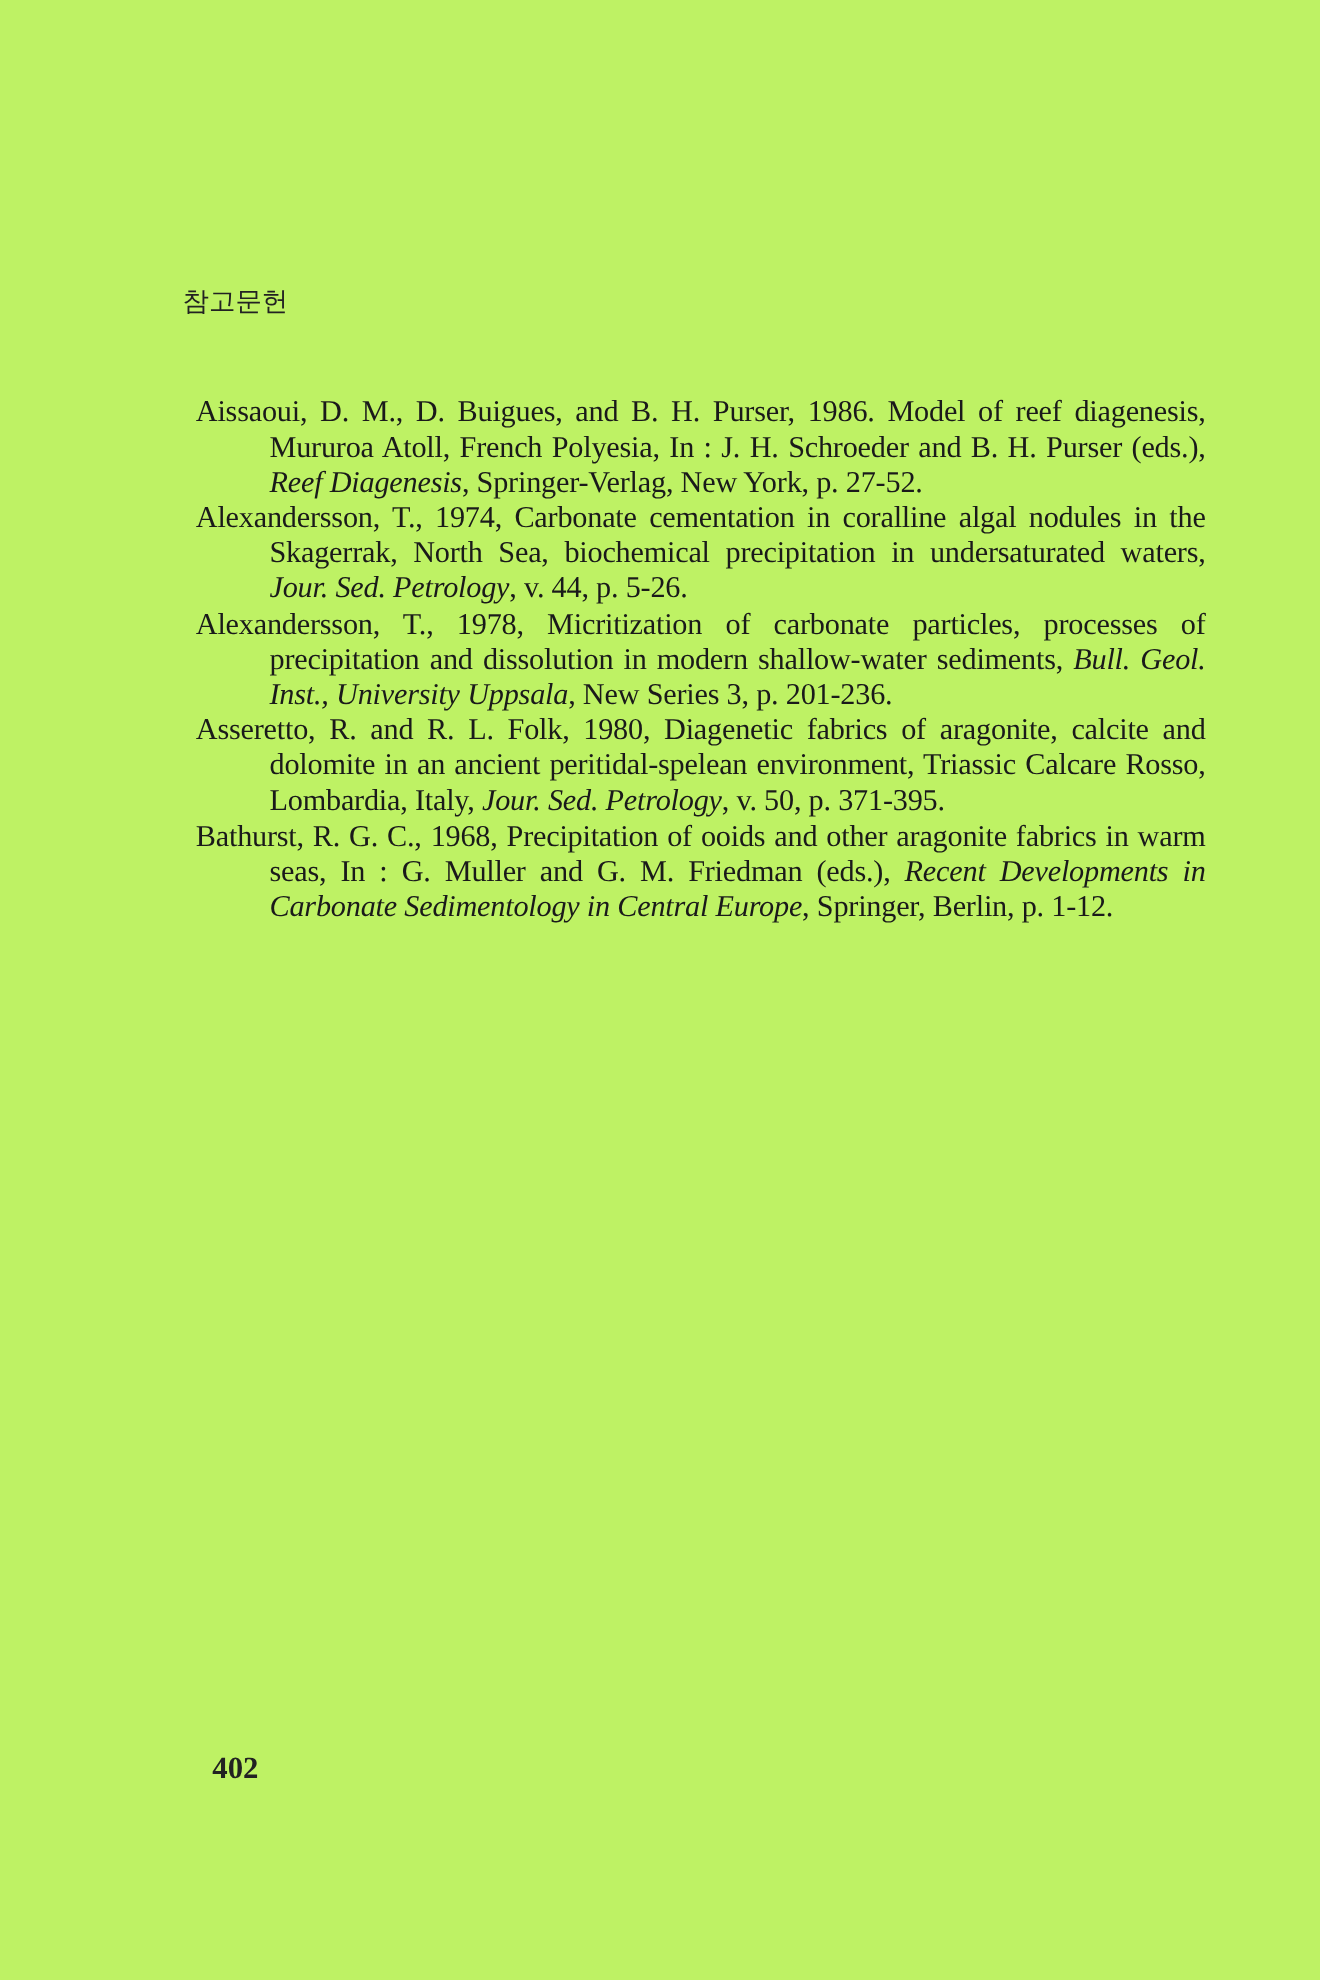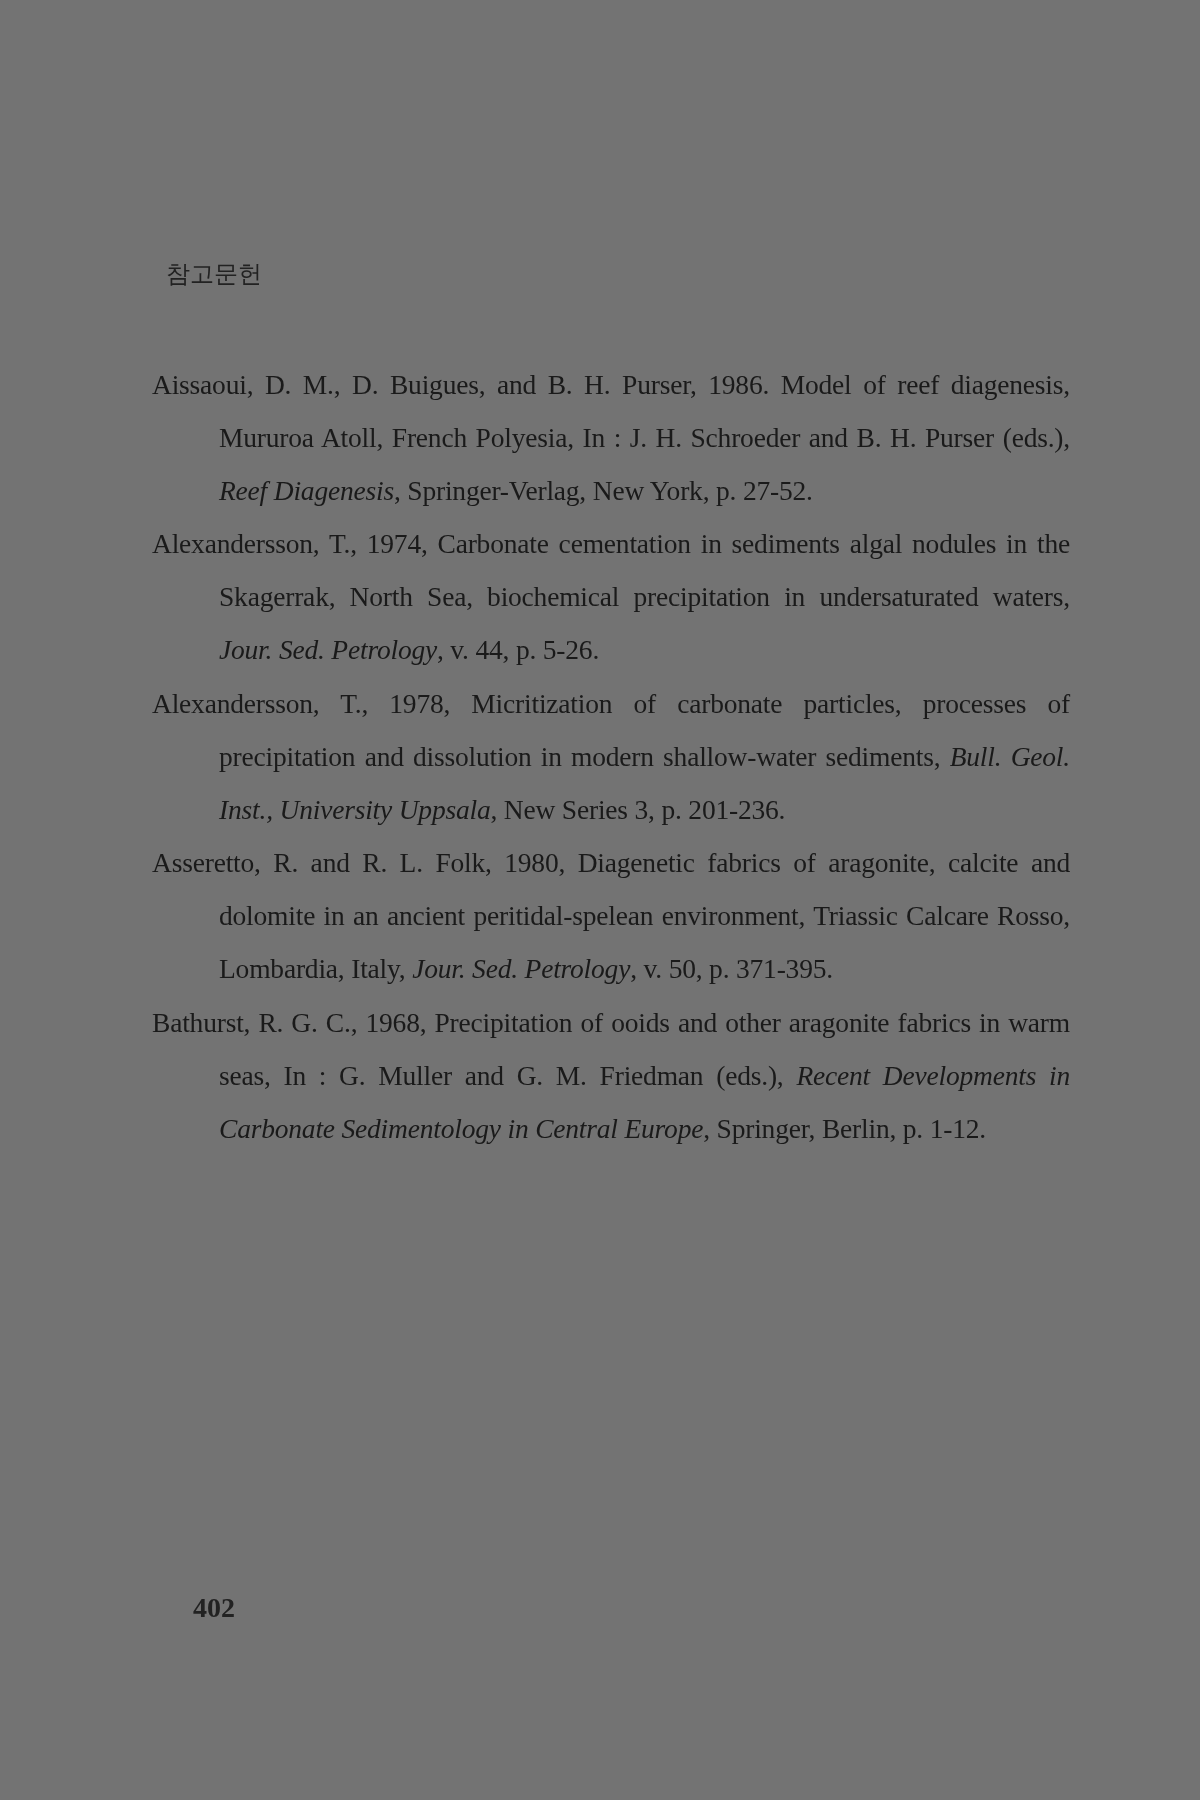--- a/index.html
+++ b/index.html
@@ -6,30 +6,30 @@
   body {
     width:1200px; height:1800px;
     background:#fbfbfd;
     position:relative;
     overflow:hidden;
     font-family:"Liberation Serif","DejaVu Serif",serif;
     color:#1a1a1a;
   }
   .page {
     position:absolute; left:0; top:0; width:1200px; height:1800px;
-    background:#737373;
+    background:#bef264;
   }
   .header {
     position:absolute; left:166px; top:258px;
     font-family:"DejaVu Sans", sans-serif;
     font-size:24px; letter-spacing:0px; color:#222;
   }
   .refs {
-    position:absolute; left:152px; top:358px; width:918px;
-    font-size:27.5px; line-height:53px;
+    position:absolute; left:178px; top:358px; width:918px;
+    font-size:27.5px; line-height:32px;
     letter-spacing:-0.2px;
   }
   .ref {
     padding-left:67px; text-indent:-67px;
     text-align:justify;
     margin:0 0 0.4px 0;
   }
   .ref i { font-style:italic; }
   .page-num {
     position:absolute; left:193px; top:1592px;
@@ -37,20 +37,20 @@
   }
 </style>
 </head>
 <body>
 
 <div class="page">
   <div class="header">참고문헌</div>
 
   <div class="refs">
     <p class="ref"><span>Aissaoui, D. M., D. Buigues, and B. H. Purser, 1986. Model of reef diagenesis, Mururoa Atoll, French Polyesia, In : J. H. Schroeder and B. H. Purser (eds.), </span><i>Reef Diagenesis</i><span>, Springer-Verlag, New York, p. 27-52.</span></p>
-    <p class="ref"><span>Alexandersson, T., 1974, Carbonate cementation in sediments algal nodules in the Skagerrak, North Sea, biochemical precipitation in undersaturated waters, </span><i>Jour. Sed. Petrology</i><span>, v. 44, p. 5-26.</span></p>
+    <p class="ref"><span>Alexandersson, T., 1974, Carbonate cementation in coralline algal nodules in the Skagerrak, North Sea, biochemical precipitation in undersaturated waters, </span><i>Jour. Sed. Petrology</i><span>, v. 44, p. 5-26.</span></p>
     <p class="ref"><span>Alexandersson, T., 1978, Micritization of carbonate particles, proces­ses of precipitation and dissolution in modern shallow-water sediments, </span><i>Bull. Geol. Inst., University Uppsala</i><span>, New Series 3, p. 201-236.</span></p>
     <p class="ref"><span>Asseretto, R. and R. L. Folk, 1980, Diagenetic fabrics of aragonite, calcite and dolomite in an ancient peritidal-spelean environ­ment, Triassic Calcare Rosso, Lombardia, Italy, </span><i>Jour. Sed. Petrology</i><span>, v. 50, p. 371-395.</span></p>
     <p class="ref"><span>Bathurst, R. G. C., 1968, Precipitation of ooids and other aragonite fabrics in warm seas, In : G. Muller and G. M. Friedman (eds.), </span><i>Recent Developments in Carbonate Sedimentology in Central Europe</i><span>, Springer, Berlin, p. 1-12.</span></p>
   </div>
 
   <div class="page-num">402</div>
 </div>
 
 </body></html>

